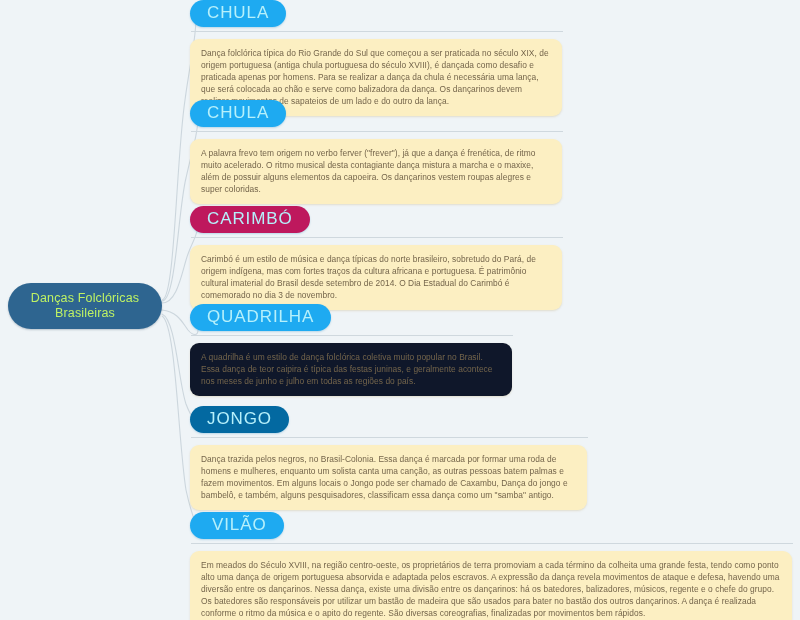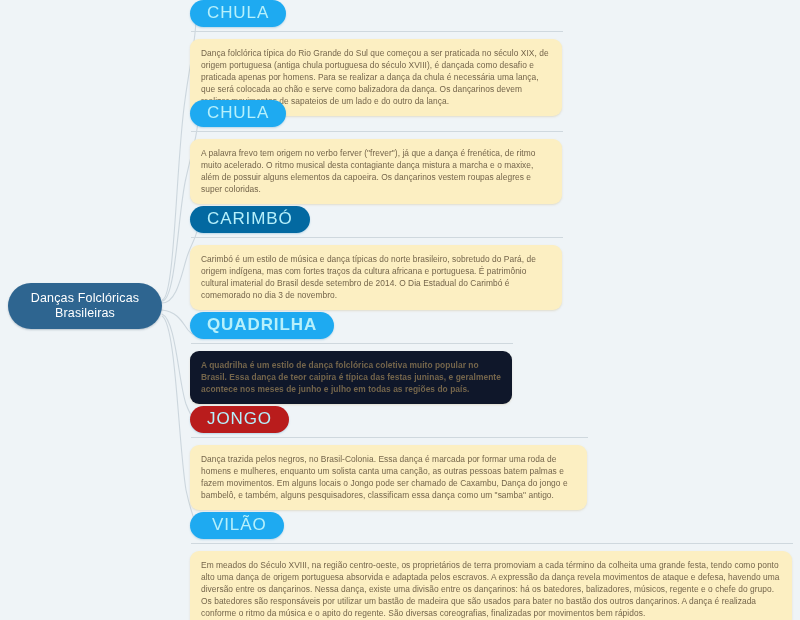--- a/index.html
+++ b/index.html
@@ -103,50 +103,50 @@
       <path d="M162,300 C175,300 176,160 185,100 C190,62 196,40 196,18"></path>
       <path d="M162,301 C176,301 178,210 186,178 C192,150 198,135 198,118"></path>
       <path d="M162,303 C178,303 182,270 188,254 C193,240 198,235 198,224"></path>
       <path d="M162,310 C178,312 182,322 188,330 C193,336 198,336 198,330"></path>
       <path d="M162,314 C176,320 178,380 186,404 C192,420 198,424 198,424"></path>
       <path d="M162,316 C176,324 178,440 186,490 C192,518 198,528 198,530"></path>
     </g>
   </svg>
 
   <div class="root-node" style="background: rgb(46, 101, 144);">
-    <div class="root-label" style="color: #ffffff;">Danças Folclóricas
+    <div class="root-label" style="color: #bef264;">Danças Folclóricas
 Brasileiras</div>
   </div>
 
   <div class="branch" id="branch-0" style="left: 190px; top: 0px;">
     <div class="topic-pill" style="background: rgb(30, 170, 241); color: rgb(182, 240, 251);">CHULA</div>
     <div class="pill-underline" style="width: 372px; background: rgb(207, 216, 222);"></div>
     <div class="note-box note-shadow-edge" style="width: 350px; background: rgb(252, 239, 194); color: rgb(116, 101, 75);">Dança folclórica típica do Rio Grande do Sul que começou a ser praticada no século XIX, de origem portuguesa (antiga chula portuguesa do século XVIII), é dançada como desafio e praticada apenas por homens. Para se realizar a dança da chula é necessária uma lança, que será colocada ao chão e serve como balizadora da dança. Os dançarinos devem realizar movimentos de sapateios de um lado e do outro da lança.</div>
   </div>
 
   <div class="branch" id="branch-1" style="left: 190px; top: 100px;">
     <div class="topic-pill" style="background: rgb(30, 170, 241); color: rgb(182, 240, 251);">CHULA</div>
     <div class="pill-underline" style="width: 372px; background: rgb(207, 216, 222);"></div>
     <div class="note-box note-shadow-edge" style="width: 350px; background: rgb(252, 239, 194); color: rgb(116, 101, 75);">A palavra frevo tem origem no verbo ferver ("frever"), já que a dança é frenética, de ritmo muito acelerado. O ritmo musical desta contagiante dança mistura a marcha e o maxixe, além de possuir alguns elementos da capoeira. Os dançarinos vestem roupas alegres e super coloridas.</div>
   </div>
 
   <div class="branch" id="branch-2" style="left: 190px; top: 206px;">
-    <div class="topic-pill" style="background: #0369a1; color: rgb(182, 240, 251);">CARIMBÓ</div>
+    <div class="topic-pill" style="background: #be185d; color: rgb(182, 240, 251);">CARIMBÓ</div>
     <div class="pill-underline" style="width: 372px; background: rgb(207, 216, 222);"></div>
     <div class="note-box note-shadow-edge" style="width: 350px; background: rgb(252, 239, 194); color: rgb(116, 101, 75);">Carimbó é um estilo de música e dança típicas do norte brasileiro, sobretudo do Pará, de origem indígena, mas com fortes traços da cultura africana e portuguesa. É patrimônio cultural imaterial do Brasil desde setembro de 2014. O Dia Estadual do Carimbó é comemorado no dia 3 de novembro.</div>
   </div>
 
-  <div class="branch" id="branch-3" style="left: 190px; top: 312px; font-weight: bold;">
+  <div class="branch" id="branch-3" style="left: 190px; top: 304px;">
     <div class="topic-pill" style="background: rgb(30, 170, 241); color: rgb(182, 240, 251);">QUADRILHA</div>
     <div class="pill-underline" style="width: 322px; background: rgb(207, 216, 222);"></div>
     <div class="note-box note-shadow-edge" style="width: 300px; background: #0f172a; color: rgb(116, 101, 75);">A quadrilha é um estilo de dança folclórica coletiva muito popular no Brasil. Essa dança de teor caipira é típica das festas juninas, e geralmente acontece nos meses de junho e julho em todas as regiões do país.</div>
   </div>
 
   <div class="branch" id="branch-4" style="left: 190px; top: 406px;">
-    <div class="topic-pill" style="background: #b91c1c; color: rgb(182, 240, 251);">JONGO</div>
+    <div class="topic-pill" style="background: #0369a1; color: rgb(182, 240, 251);">JONGO</div>
     <div class="pill-underline" style="width: 397px; background: rgb(207, 216, 222);"></div>
     <div class="note-box note-shadow-edge" style="width: 375px; background: rgb(252, 239, 194); color: rgb(116, 101, 75);">Dança trazida pelos negros, no Brasil-Colonia. Essa dança é marcada por formar uma roda de homens e mulheres, enquanto um solista canta uma canção, as outras pessoas batem palmas e fazem movimentos. Em alguns locais o Jongo pode ser chamado de Caxambu, Dança do jongo e bambelô, e também, alguns pesquisadores, classificam essa dança como um "samba" antigo.</div>
   </div>
 
   <div class="branch" id="branch-5" style="left: 190px; top: 512px;">
     <div class="topic-pill" style="background: rgb(30, 170, 241); color: rgb(182, 240, 251); padding-left: 22px;">VILÃO</div>
     <div class="pill-underline" style="width: 602px; background: rgb(207, 216, 222);"></div>
     <div class="note-box note-shadow-edge" style="width: 580px; background: rgb(252, 239, 194); color: rgb(116, 101, 75);">Em meados do Século XVIII, na região centro-oeste, os proprietários de terra promoviam a cada término da colheita uma grande festa, tendo como ponto alto uma dança de origem portuguesa absorvida e adaptada pelos escravos. A expressão da dança revela movimentos de ataque e defesa, havendo uma diversão entre os dançarinos. Nessa dança, existe uma divisão entre os dançarinos: há os batedores, balizadores, músicos, regente e o chefe do grupo. Os batedores são responsáveis por utilizar um bastão de madeira que são usados para bater no bastão dos outros dançarinos. A dança é realizada conforme o ritmo da música e o apito do regente. São diversas coreografias, finalizadas por movimentos bem rápidos.</div>
   </div>
 

